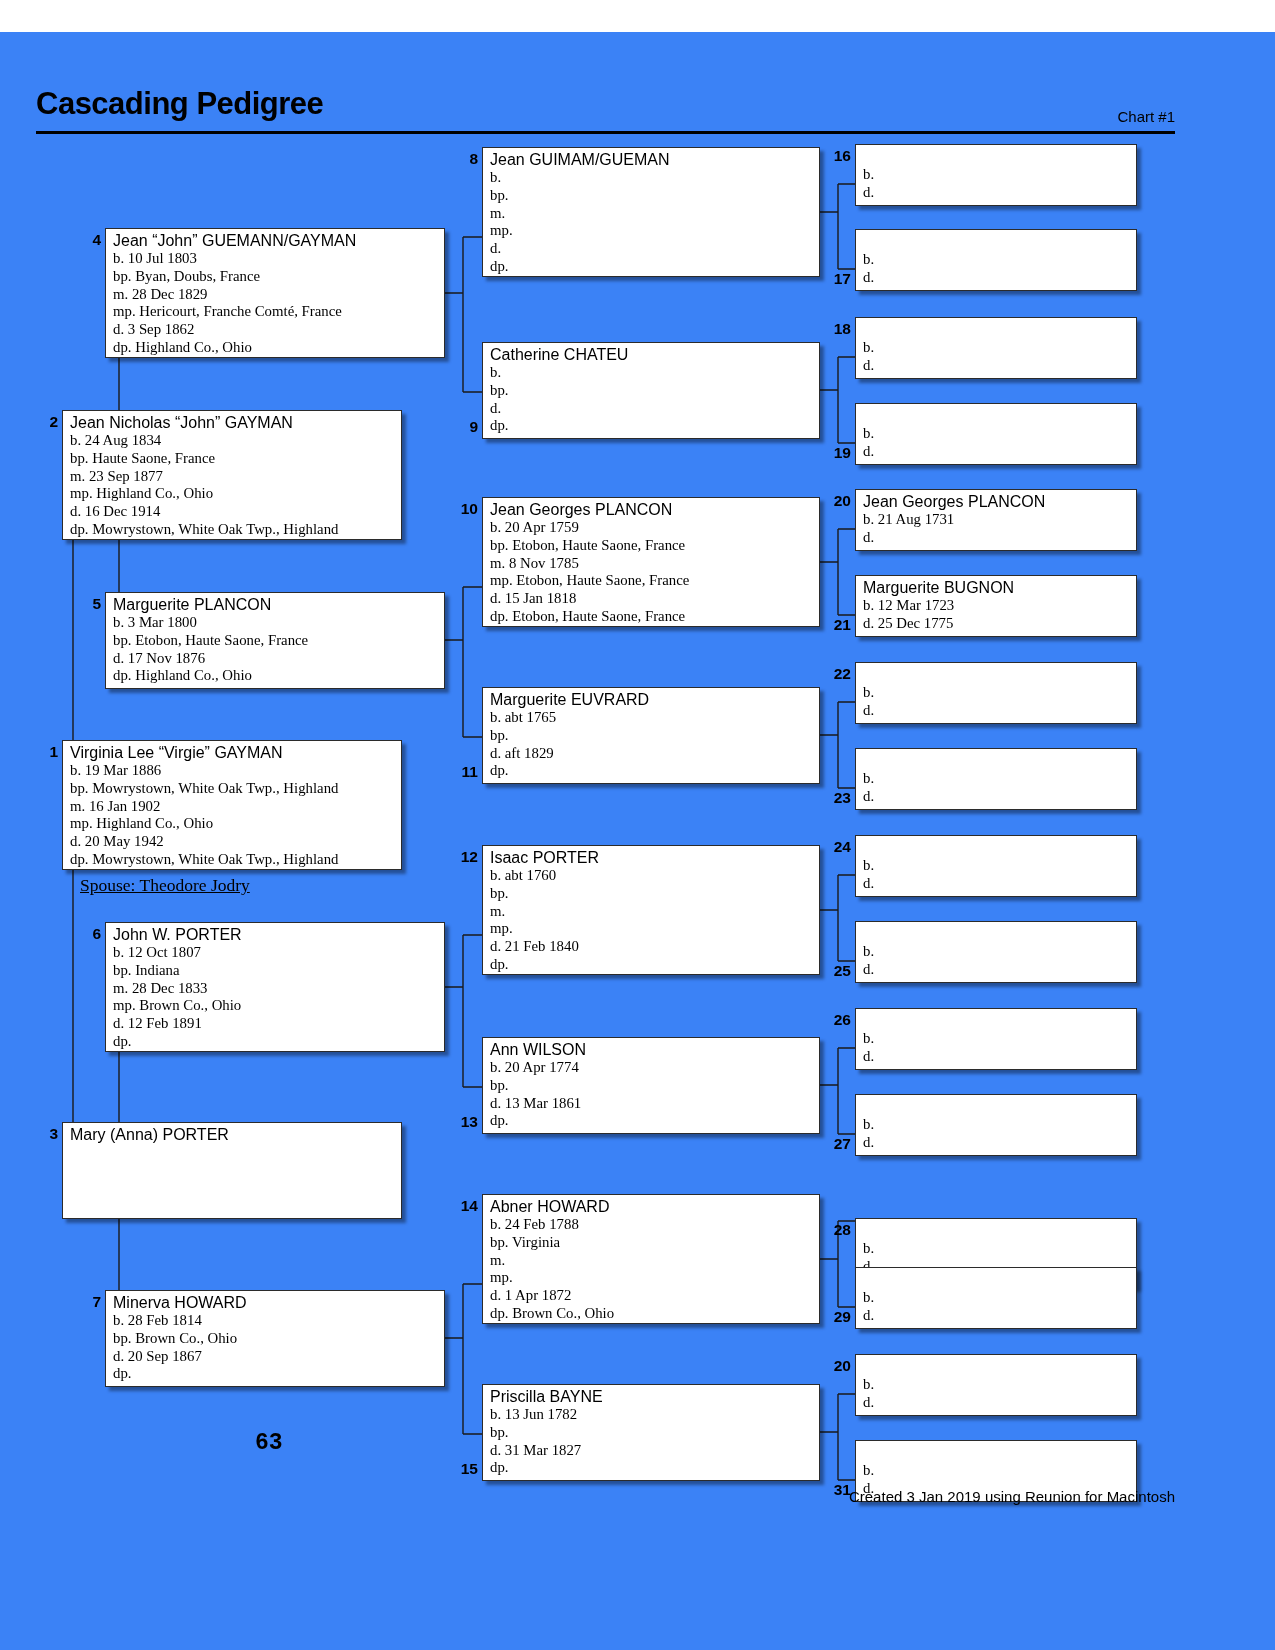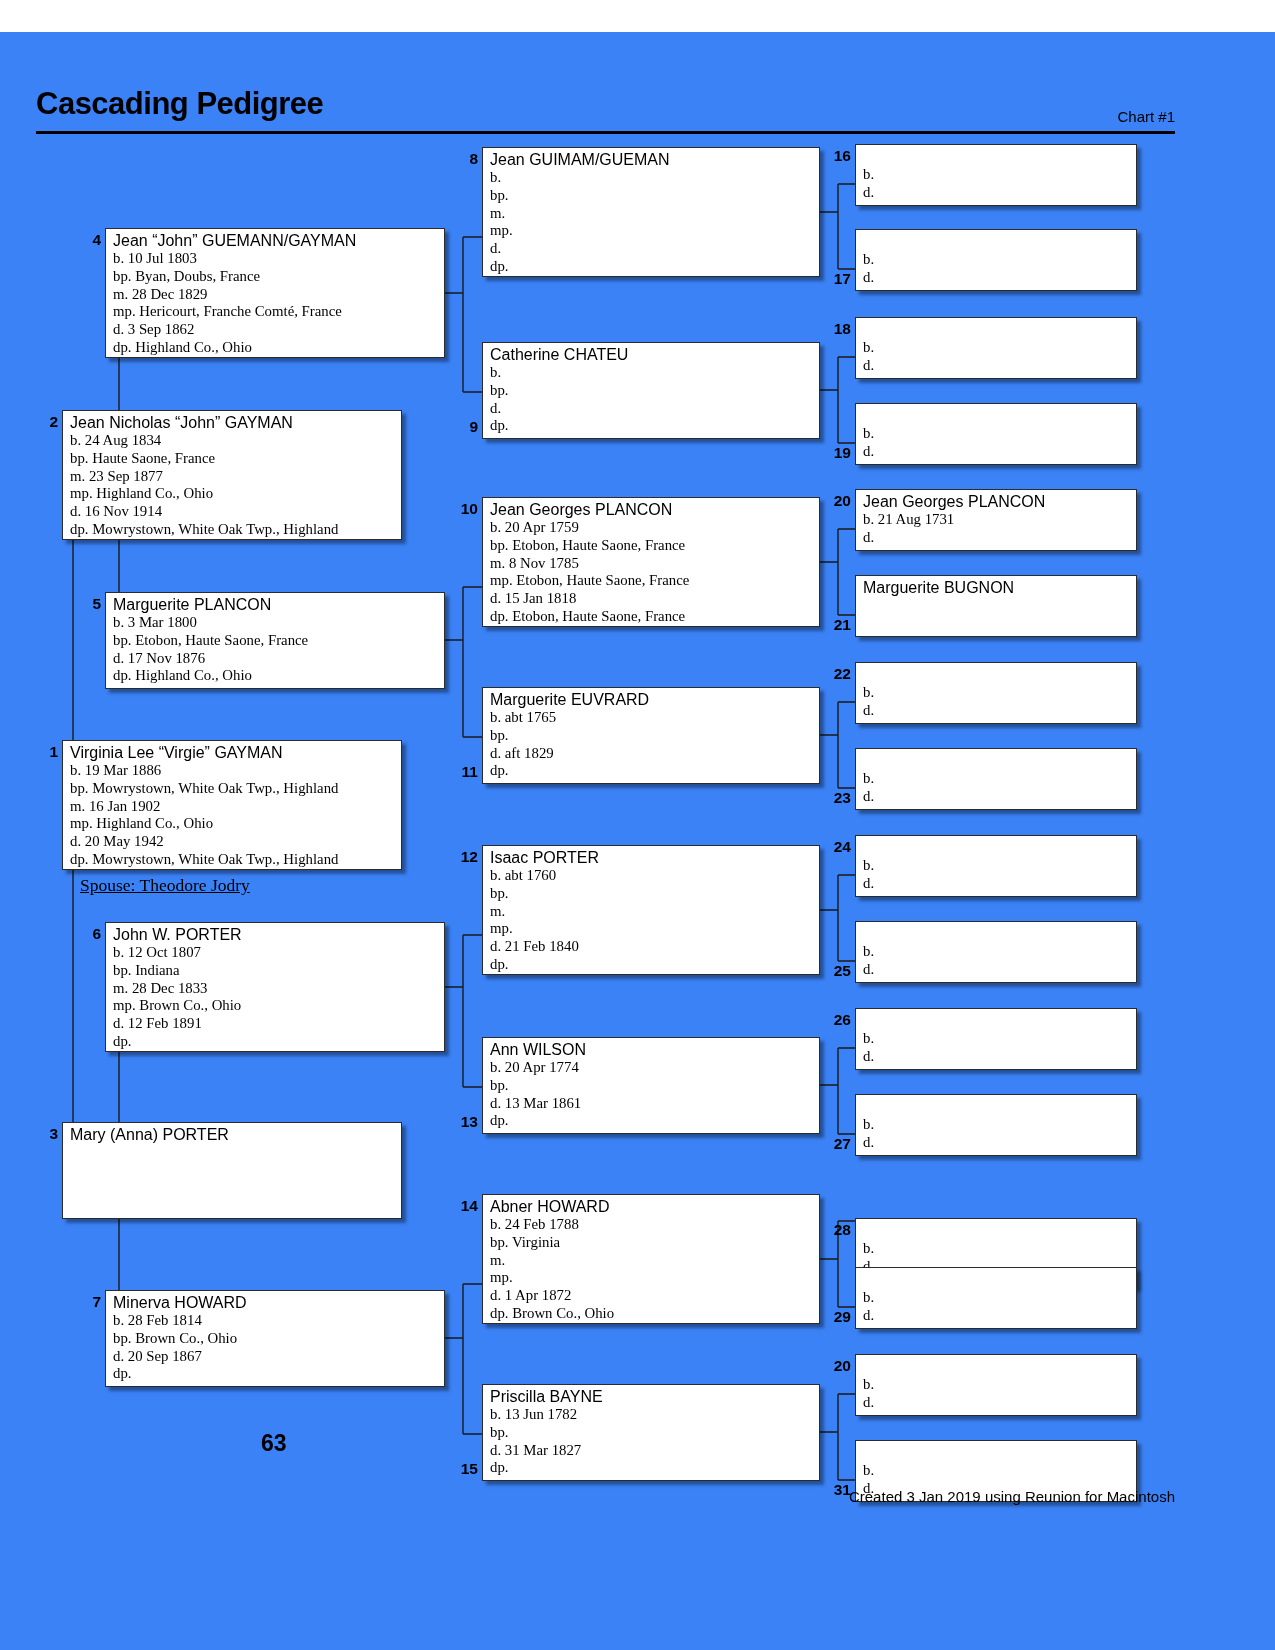--- a/index.html
+++ b/index.html
@@ -15,21 +15,21 @@
 
   .pbox { position:absolute; border:1.4px solid #2b2b2b; background:#fff;
           box-shadow:4px 4px 3px rgba(0,0,0,0.38); padding:2px 4px 0 7px; }
   .num { position:absolute; right:100%; margin-right:5px; font-weight:bold; font-size:15.5px; }
   .num.t { top:2px; }
   .num.b { bottom:2px; }
   .pname { font-size:16px; line-height:19px; min-height:19px; white-space:nowrap; }
   .plines .line { font-family:"Liberation Serif", serif; font-size:14.8px; line-height:17.8px; white-space:nowrap; }
 
   .spouse { position:absolute; left:80px; top:843px; font-family:"Liberation Serif", serif; font-size:17.5px;text-decoration:underline; }
-  .pagenum { position:absolute; left:261px; top:1398px; font-family:Liberation Sans, sans-serif; font-size:23px; font-weight:bold; }
+  .pagenum { position:absolute; left:255px; top:1398px; font-family:Liberation Mono, monospace; font-size:23px; font-weight:bold; }
   .credit { position:absolute; right:100px; top:1456px; font-size:15px; }
 </style>
 </head>
 <body>
 
 <div class="page">
 
   <div class="title">Cascading Pedigree</div>
   <div class="chart-label">Chart #1</div>
   <div class="rule"></div>
@@ -65,21 +65,21 @@
   </div>
 
   <div class="pbox" style="left:62px;top:378px;width:340px;height:130px">
     <span class="num t">2</span>
     <div class="pname">Jean Nicholas “John” GAYMAN</div>
     <div class="plines">
         <div class="line">b. 24 Aug 1834</div>
         <div class="line">bp. Haute Saone, France</div>
         <div class="line">m. 23 Sep 1877</div>
         <div class="line">mp. Highland Co., Ohio</div>
-        <div class="line">d. 16 Nov 1914</div>
+        <div class="line">d. 16 Dec 1914</div>
         <div class="line">dp. Mowrystown, White Oak Twp., Highland</div>
       </div>
   </div>
 
   <div class="pbox" style="left:105px;top:560px;width:340px;height:97px">
     <span class="num t">5</span>
     <div class="pname">Marguerite PLANCON</div>
     <div class="plines">
         <div class="line">b. 3 Mar 1800</div>
         <div class="line">bp. Etobon, Haute Saone, France</div>
@@ -269,20 +269,24 @@
     <div class="pname">Jean Georges PLANCON</div>
     <div class="plines">
         <div class="line">b. 21 Aug 1731</div>
         <div class="line">d.</div>
       </div>
   </div>
 
   <div class="pbox" style="left:855px;top:543px;width:282px;height:62px">
     <span class="num b">21</span>
     <div class="pname">Marguerite BUGNON</div>
+    <div class="plines">
+        <div class="line">b. 12 Mar 1723</div>
+        <div class="line">d. 25 Dec 1775</div>
+      </div>
   </div>
 
   <div class="pbox" style="left:855px;top:630px;width:282px;height:62px">
     <span class="num t">22</span>
     <div class="pname"></div>
     <div class="plines">
         <div class="line">b.</div>
         <div class="line">d.</div>
       </div>
   </div>

